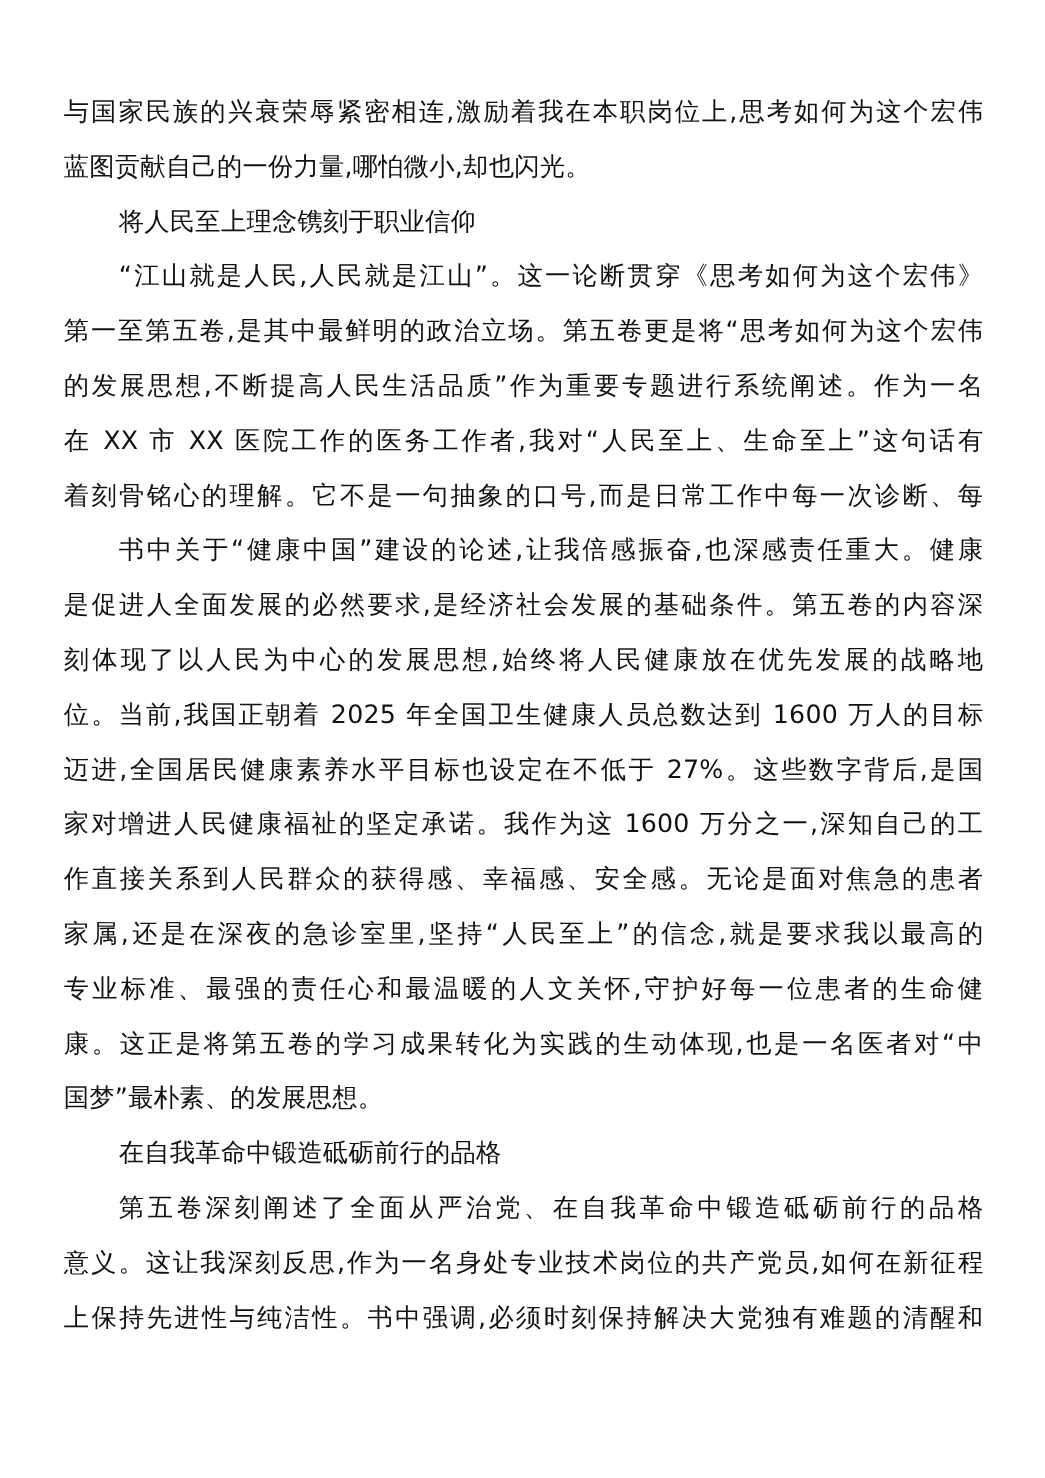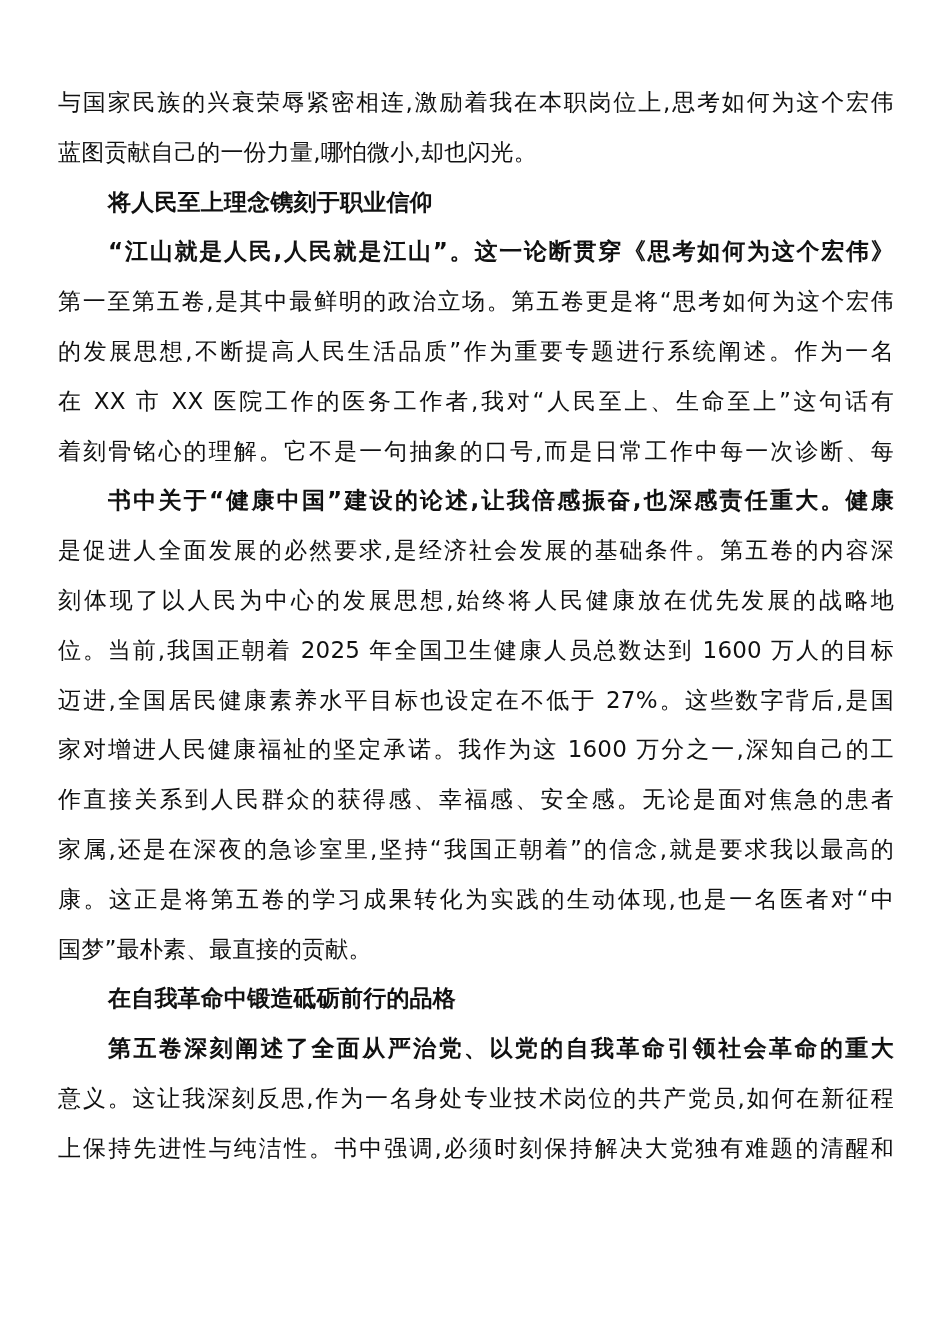--- a/index.html
+++ b/index.html
@@ -3,21 +3,21 @@
 <meta charset="utf-8">
 <style>
   html, body { margin: 0; padding: 0; background: #ffffff; }
   body { width: 950px; height: 1344px; overflow: hidden; position: relative;
          font-family: "DejaVu Sans", "Liberation Sans", sans-serif; color: #111111; }
   .page { position: absolute; left: 0; top: 0; width: 950px; height: 1344px; background: #ffffff; }
   .lines { position: absolute; left: 58px; top: 71px; width: 836px; margin-top: 13px; }
   .line { height: 49.8px; line-height: 36px; font-size: 23px; white-space: nowrap;
           letter-spacing: 0.2px; text-align: justify; text-align-last: justify; }
   .line.last { text-align-last: left; }
-  .line.indent { padding-left: 50px; font-weight: bold; }
+  .line.indent { padding-left: 50px; }
   .line.heading { text-align-last: left; }
 </style>
 </head>
 <body>
 
 <div class="page">
   <div class="lines">
     <div class="line">与国家民族的兴衰荣辱紧密相连,激励着我在本职岗位上,思考如何为这个宏伟</div>
     <div class="line last">蓝图贡献自己的一份力量,哪怕微小,却也闪光。</div>
     <div class="line indent heading">将人民至上理念镌刻于职业信仰</div>
@@ -26,21 +26,22 @@
     <div class="line">的发展思想,不断提高人民生活品质”作为重要专题进行系统阐述。作为一名</div>
     <div class="line">在 XX 市 XX 医院工作的医务工作者,我对“人民至上、生命至上”这句话有</div>
     <div class="line">着刻骨铭心的理解。它不是一句抽象的口号,而是日常工作中每一次诊断、每</div>
     <div class="line indent">书中关于“健康中国”建设的论述,让我倍感振奋,也深感责任重大。健康</div>
     <div class="line">是促进人全面发展的必然要求,是经济社会发展的基础条件。第五卷的内容深</div>
     <div class="line">刻体现了以人民为中心的发展思想,始终将人民健康放在优先发展的战略地</div>
     <div class="line">位。当前,我国正朝着 2025 年全国卫生健康人员总数达到 1600 万人的目标</div>
     <div class="line">迈进,全国居民健康素养水平目标也设定在不低于 27%。这些数字背后,是国</div>
     <div class="line">家对增进人民健康福祉的坚定承诺。我作为这 1600 万分之一,深知自己的工</div>
     <div class="line">作直接关系到人民群众的获得感、幸福感、安全感。无论是面对焦急的患者</div>
-    <div class="line">家属,还是在深夜的急诊室里,坚持“我国正朝着”的信念,就是要求我以最高的</div>
+    <div class="line">家属,还是在深夜的急诊室里,坚持“人民至上”的信念,就是要求我以最高的</div>
+    <div class="line">专业标准、最强的责任心和最温暖的人文关怀,守护好每一位患者的生命健</div>
     <div class="line">康。这正是将第五卷的学习成果转化为实践的生动体现,也是一名医者对“中</div>
-    <div class="line last">国梦”最朴素、最直接的贡献。</div>
+    <div class="line last">国梦”最朴素、的发展思想。</div>
     <div class="line indent heading">在自我革命中锻造砥砺前行的品格</div>
-    <div class="line indent">第五卷深刻阐述了全面从严治党、以党的自我革命引领社会革命的重大</div>
+    <div class="line indent">第五卷深刻阐述了全面从严治党、在自我革命中锻造砥砺前行的品格</div>
     <div class="line">意义。这让我深刻反思,作为一名身处专业技术岗位的共产党员,如何在新征程</div>
     <div class="line">上保持先进性与纯洁性。书中强调,必须时刻保持解决大党独有难题的清醒和</div>
   </div>
 </div>
 
 </body></html>

